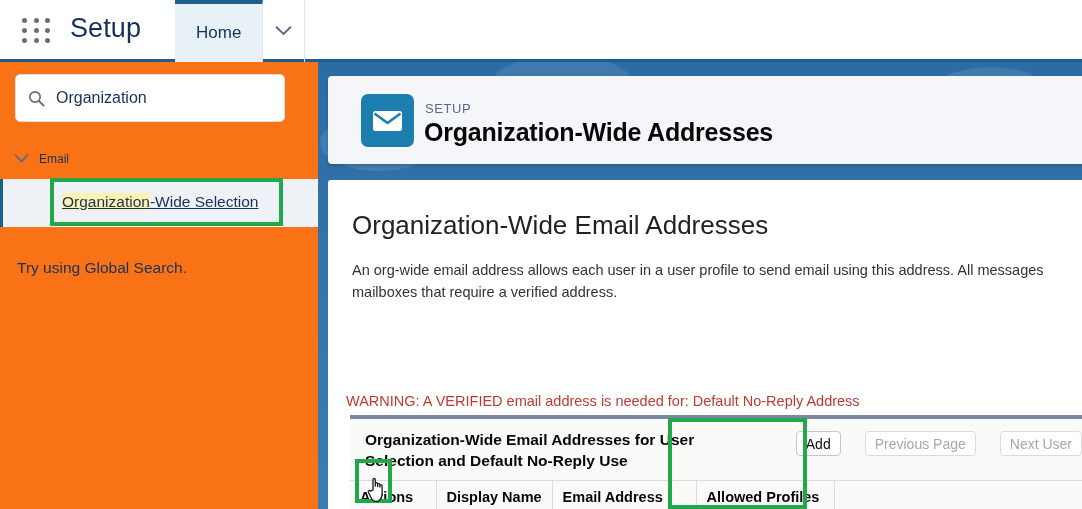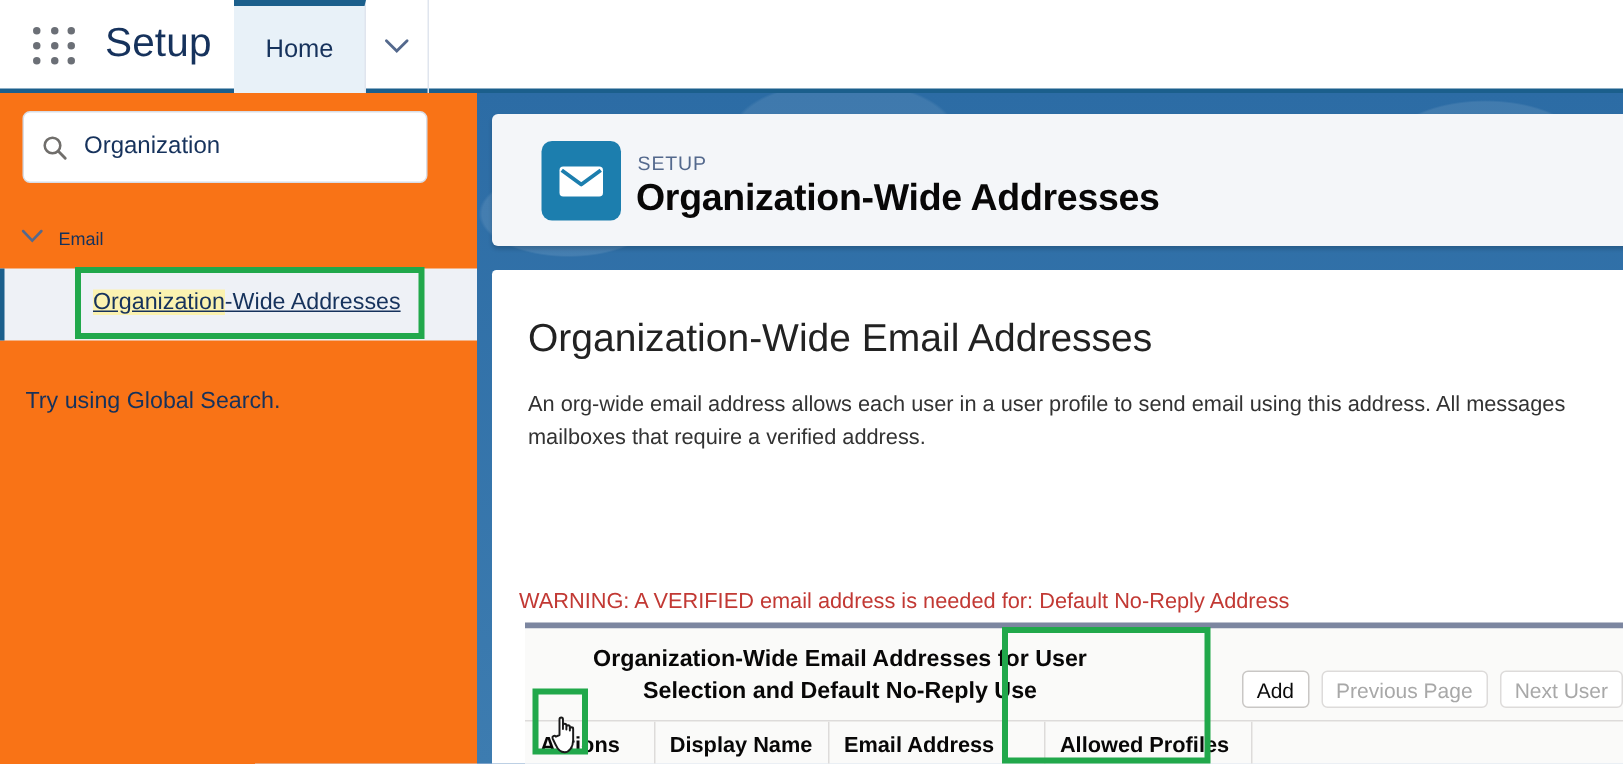--- a/index.html
+++ b/index.html
@@ -29,21 +29,21 @@
   .app-launcher i {
     display: block; width: 5px; height: 5px;
     border-radius: 50%; background: #6b6f76;
   }
   .setup-title {
     position: absolute; left: 70px; top: 13px;
     font-size: 27px; color: #16325c; font-weight: 400;
     letter-spacing: .1px;
   }
   .nav-tabs {
-    position: absolute; left: 156px; top: 0;
+    position: absolute; left: 175px; top: 0;
     height: 62px; display: flex; align-items: stretch; justify-content: flex-end;
   }
   .nav-tab {
     display: flex; align-items: center; justify-content: center;
     padding: 0 21px;
     font-size: 17px; color: #16325c;
     background: #ffffff;
     border-right: 1px solid #e0e5ee;
     cursor: pointer;
     position: relative;
@@ -196,25 +196,24 @@
     position: relative;
     height: 62px;
     background: #fafaf9;
     border-bottom: 1px solid #dddbda;
   }
   .rl-title {
     position: absolute; left: 15px; top: 10px;
     width: 390px;
     font-size: 15.5px; color: #080707; font-weight: bold;
     line-height: 1.38;
-    text-align: center;
   }
   .rl-buttons {
-    position: absolute; right: 10px; top: 28px;
-    display: flex; gap: 8px;
+    position: absolute; right: 10px; top: 12px;
+    display: flex; gap: 24px;
   }
   .btn {
     height: 25px; padding: 0 9px;
     border: 1px solid #c9c7c5; border-radius: 4px;
     background: #ffffff;
     font-family: "Liberation Sans", sans-serif;
     font-size: 14px; color: #0b0b0b;
     cursor: pointer;
     display: flex; align-items: center;
   }
@@ -289,21 +288,21 @@
     <span>
       <svg viewBox="0 0 15 11">
           <path d="M1.4 2 L7.5 8.4 L13.6 2" fill="none" stroke="#54698d" stroke-width="1.7" stroke-linecap="round"></path>
         </svg>
     </span>
     <span class="section-label">Email</span>
   </div>
 
   <div class="nav-item-row"></div>
   <div class="nav-item-link">
-    <span class="hl">Organization</span><span>-Wide Addresses</span>
+    <span class="hl">Organization</span><span>-Wide Selection</span>
   </div>
 
   <div class="hint-text">
     <div>Try using Global Search.</div>
   </div>
 </div>
 
 <div class="main">
   <div class="bg-pattern"></div>
 

